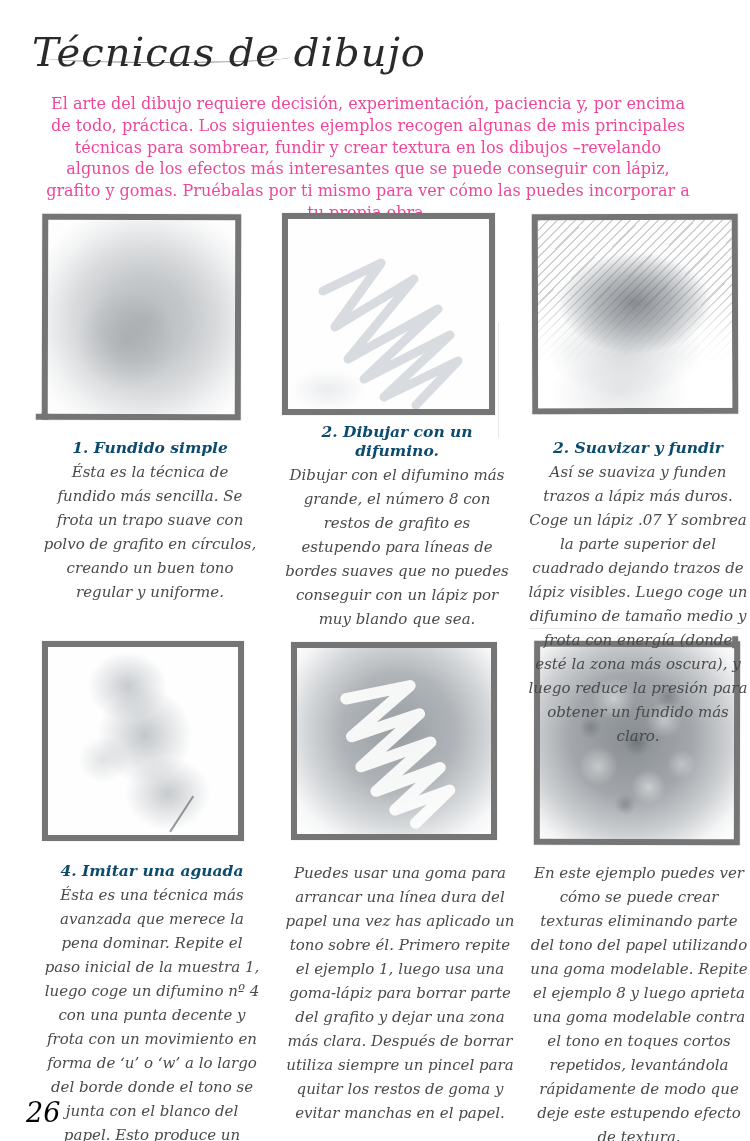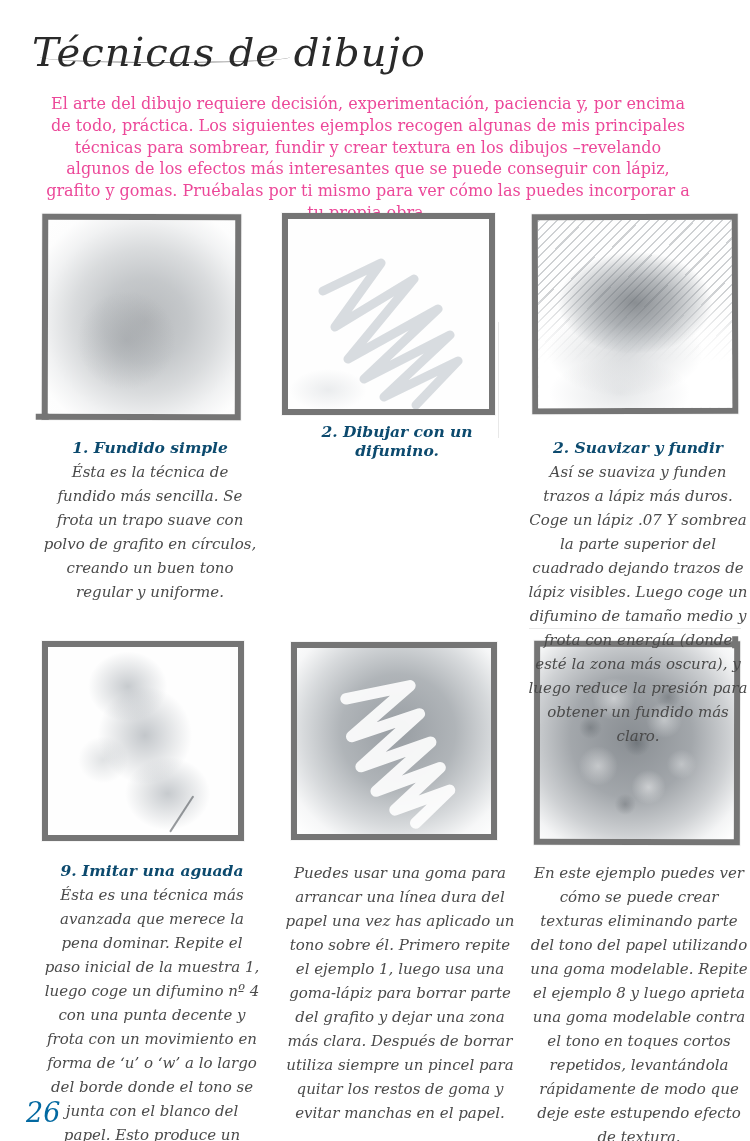--- a/index.html
+++ b/index.html
@@ -128,21 +128,21 @@
   .cap1{left:42px;top:438px;width:216px;}
   .cap2{left:285px;top:422px;width:224px;}
   .cap3{left:528px;top:438px;width:220px;}
   .cap4{left:42px;top:861px;width:220px;}
   .cap5{left:285px;top:861px;width:230px;}
   .cap6{left:528px;top:861px;width:222px;}
 
   
   .pagenum{
     position:absolute;left:26px;top:1097px;
-    font-size:27px;font-style:italic;color:#0369a1;
+    font-size:27px;font-style:italic;color:#000000;
   }
 </style>
 </head>
 <body>
 
 <div class="page">
 
   <h1 class="title">Técnicas de dibujo</h1>
   <div class="title-flourish"></div>
 
@@ -183,28 +183,29 @@
 
   <div class="artifact-v"></div>
   <div class="artifact-h"></div>
 
   <div class="caption cap1">
     <h3 class="cap-head">1. Fundido simple</h3>
     <p class="cap-body">Ésta es la técnica de fundido más sencilla. Se frota un trapo suave con polvo de grafito en círculos, creando un buen tono regular y uniforme.</p>
   </div>
   <div class="caption cap2">
     <h3 class="cap-head">2. Dibujar con un difumino.</h3>
+    <p class="cap-body">Dibujar con el difumino más grande, el número 8 con restos de grafito es estupendo para líneas de bordes suaves que no puedes conseguir con un lápiz por muy blando que sea.</p>
   </div>
   <div class="caption cap3">
     <h3 class="cap-head">2. Suavizar y fundir</h3>
     <p class="cap-body">Así se suaviza y funden trazos a lápiz más duros. Coge un lápiz .07 Y sombrea la parte superior del cuadrado dejando trazos de lápiz visibles. Luego coge un difumino de tamaño medio y frota con energía (donde esté la zona más oscura), y luego reduce la presión para obtener un fundido más claro.</p>
   </div>
 
   <div class="caption cap4">
-    <h3 class="cap-head">9. Imitar una aguada</h3>
+    <h3 class="cap-head">4. Imitar una aguada</h3>
     <p class="cap-body">Ésta es una técnica más avanzada que merece la pena dominar. Repite el paso inicial de la muestra 1, luego coge un difumino nº 4 con una punta decente y frota con un movimiento en forma de ‘u’ o ‘w’ a lo largo del borde donde el tono se junta con el blanco del papel. Esto produce un efecto similar al modo en que la acuarela se corre sobre el papel húmedo.</p>
   </div>
   <div class="caption cap5">
     <p class="cap-body">Puedes usar una goma para arrancar una línea dura del papel una vez has aplicado un tono sobre él. Primero repite el ejemplo 1, luego usa una goma-lápiz para borrar parte del grafito y dejar una zona más clara. Después de borrar utiliza siempre un pincel para quitar los restos de goma y evitar manchas en el papel.</p>
   </div>
   <div class="caption cap6">
     <p class="cap-body">En este ejemplo puedes ver cómo se puede crear texturas eliminando parte del tono del papel utilizando una goma modelable. Repite el ejemplo 8 y luego aprieta una goma modelable contra el tono en toques cortos repetidos, levantándola rápidamente de modo que deje este estupendo efecto de textura.</p>
   </div>
 
   <div class="pagenum">26</div>

